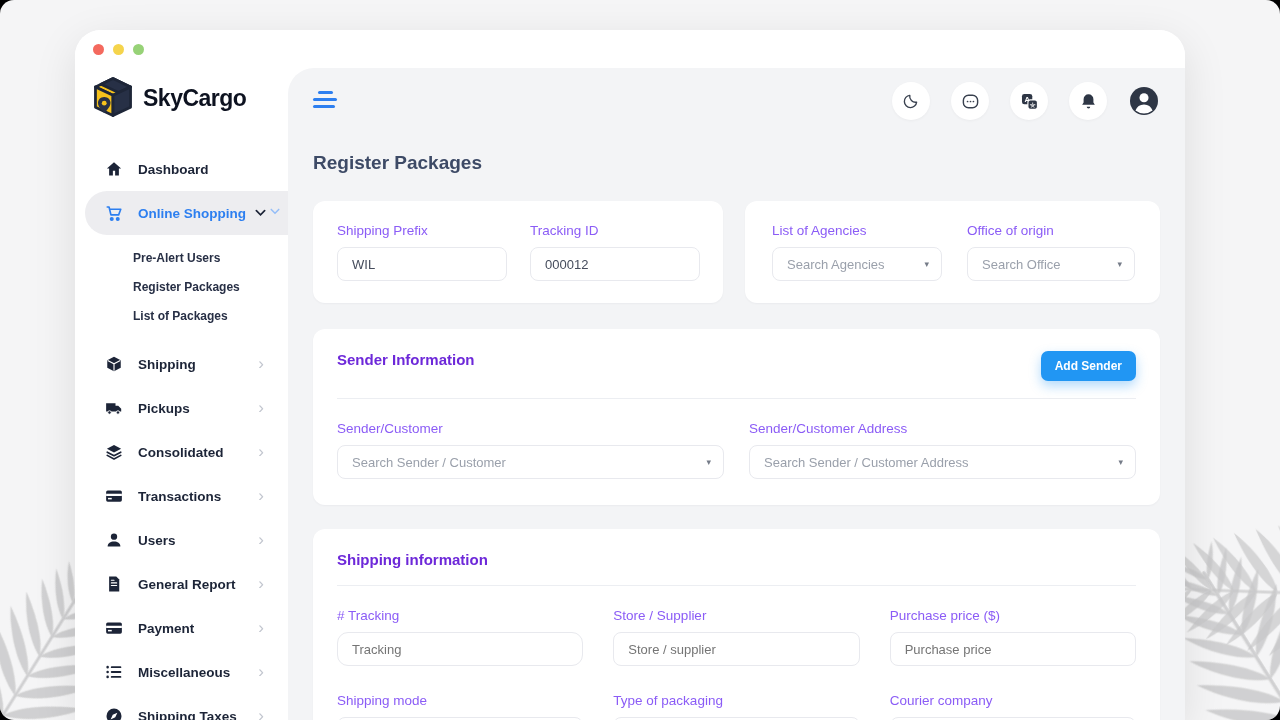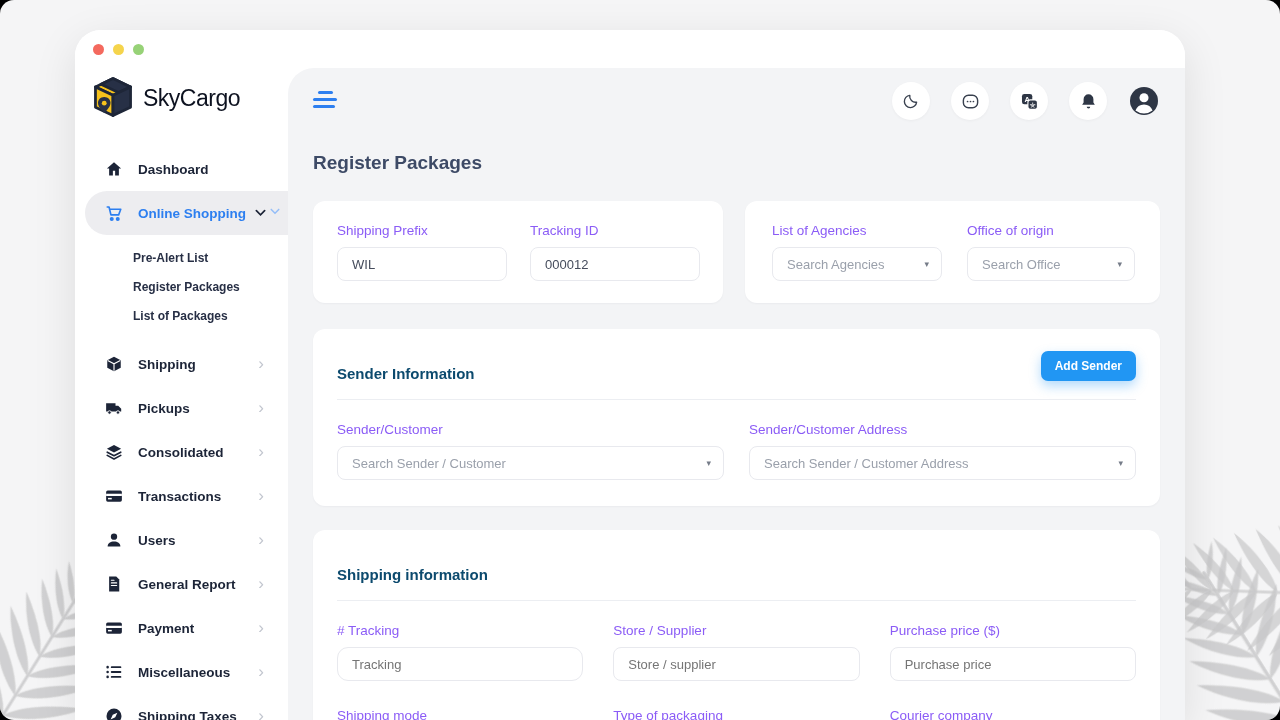--- a/index.html
+++ b/index.html
@@ -19,21 +19,21 @@
   .titlebar { position:absolute; top:0; left:0; right:0; height:38px; background:#fff;
               border-radius:26px 26px 0 0; }
   .dot { position:absolute; top:14px; width:11px; height:11px; border-radius:50%; display:inline-block; }
   .dot.r { left:18px;  background:#f4695e; }
   .dot.y { left:38px;  background:#f5d44c; }
   .dot.g { left:58px;  background:#97d277; }
 
   
   .sidebar { position:absolute; top:38px; left:0; bottom:0; width:213px; background:#fff; overflow:hidden; }
   .logo-row { display:flex; align-items:center; gap:6px; padding:6px 0 0 14px; height:54px; }
-  .logo-text { font-size:23px; font-weight:400; color:#0d1220; letter-spacing:-.5px; }
+  .logo-text { font-size:23px; font-weight:700; color:#0d1220; letter-spacing:-.5px; }
   .menu { padding-top:25px; }
   .mi { position:relative; display:flex; align-items:center; height:44px; padding-left:30px;
         color:#1c2437; cursor:pointer; }
   .mi .mic { width:18px; height:18px; margin-right:15px; color:#1c2437; flex:none; }
   .mi .mil { font-size:13.5px; font-weight:700; }
   .mi .chev { position:absolute; right:24px; color:#c2c6cf; font-size:17px; font-weight:400; }
   .mi.active { background:#ededf0; margin-left:10px; padding-left:20px; border-radius:24px 0 0 24px; }
   .mi.active .mic, .mi.active .mil { color:#2d7ff0; }
   .mi.active .dd { display:inline-flex; margin-left:8px; }
   .subgroup { margin:8px 0 12px; }
@@ -66,21 +66,21 @@
               padding:0 14px; font-size:13px; color:#454c5c; outline:none; background:#fff;
               font-family:inherit; }
   .select { display:flex; align-items:center; justify-content:space-between; width:170px; height:34px;
             border:1px solid #e8e9ee; border-radius:8px; padding:0 12px 0 14px; background:#fff; cursor:pointer; }
   .select .ph { font-size:13px; color:#9aa0ab; white-space:nowrap; overflow:hidden; }
   .select .caret { font-size:9px; color:#757c88; margin-left:8px; }
   .select.wide { width:100%; }
 
   .sender { margin-top:26px; padding:22px 24px 26px; }
   .card-head { display:flex; align-items:flex-start; justify-content:space-between; }
-  .sec-title { font-size:15px; font-weight:700; color:#0c4a6e;margin-top:14px; }
+  .sec-title { font-size:15px; font-weight:700; color:#6d28d9; }
   .btn-blue { background:#2196f3; color:#fff; border:none; border-radius:7px; height:30px;
               padding:0 14px; font-size:12px; font-weight:700; cursor:pointer; font-family:inherit;
               box-shadow:0 5px 12px rgba(33,150,243,.35); }
   hr.div { border:none; border-top:1px solid #eceef2; margin:17px 0 22px; }
   .frow { display:flex; gap:25px; }
   .fg.grow { flex:1; }
 
   .shipping { margin-top:24px; padding:22px 24px; height:270px; }
   .frow.g24 { gap:30px; }
   .mt { margin-top:27px; }
@@ -176,21 +176,21 @@
             </span>
             <span style="margin-left:4px;display:inline-flex;transform:translateY(-2px)">
               <svg viewBox="0 0 12 8" width="10" height="7" fill="none" stroke="#94bdf8" stroke-width="1.8" stroke-linecap="round">
                   <path d="M1.5 1.5 L6 6 L10.5 1.5"></path>
                 </svg>
             </span>
           </div>
 
           <div class="subgroup">
             <div class="si">
-              <span>Pre-Alert List</span>
+              <span>Pre-Alert Users</span>
             </div>
             <div class="si">
               <span>Register Packages</span>
             </div>
             <div class="si">
               <span>List of Packages</span>
             </div>
           </div>
 
           <div class="mi">

